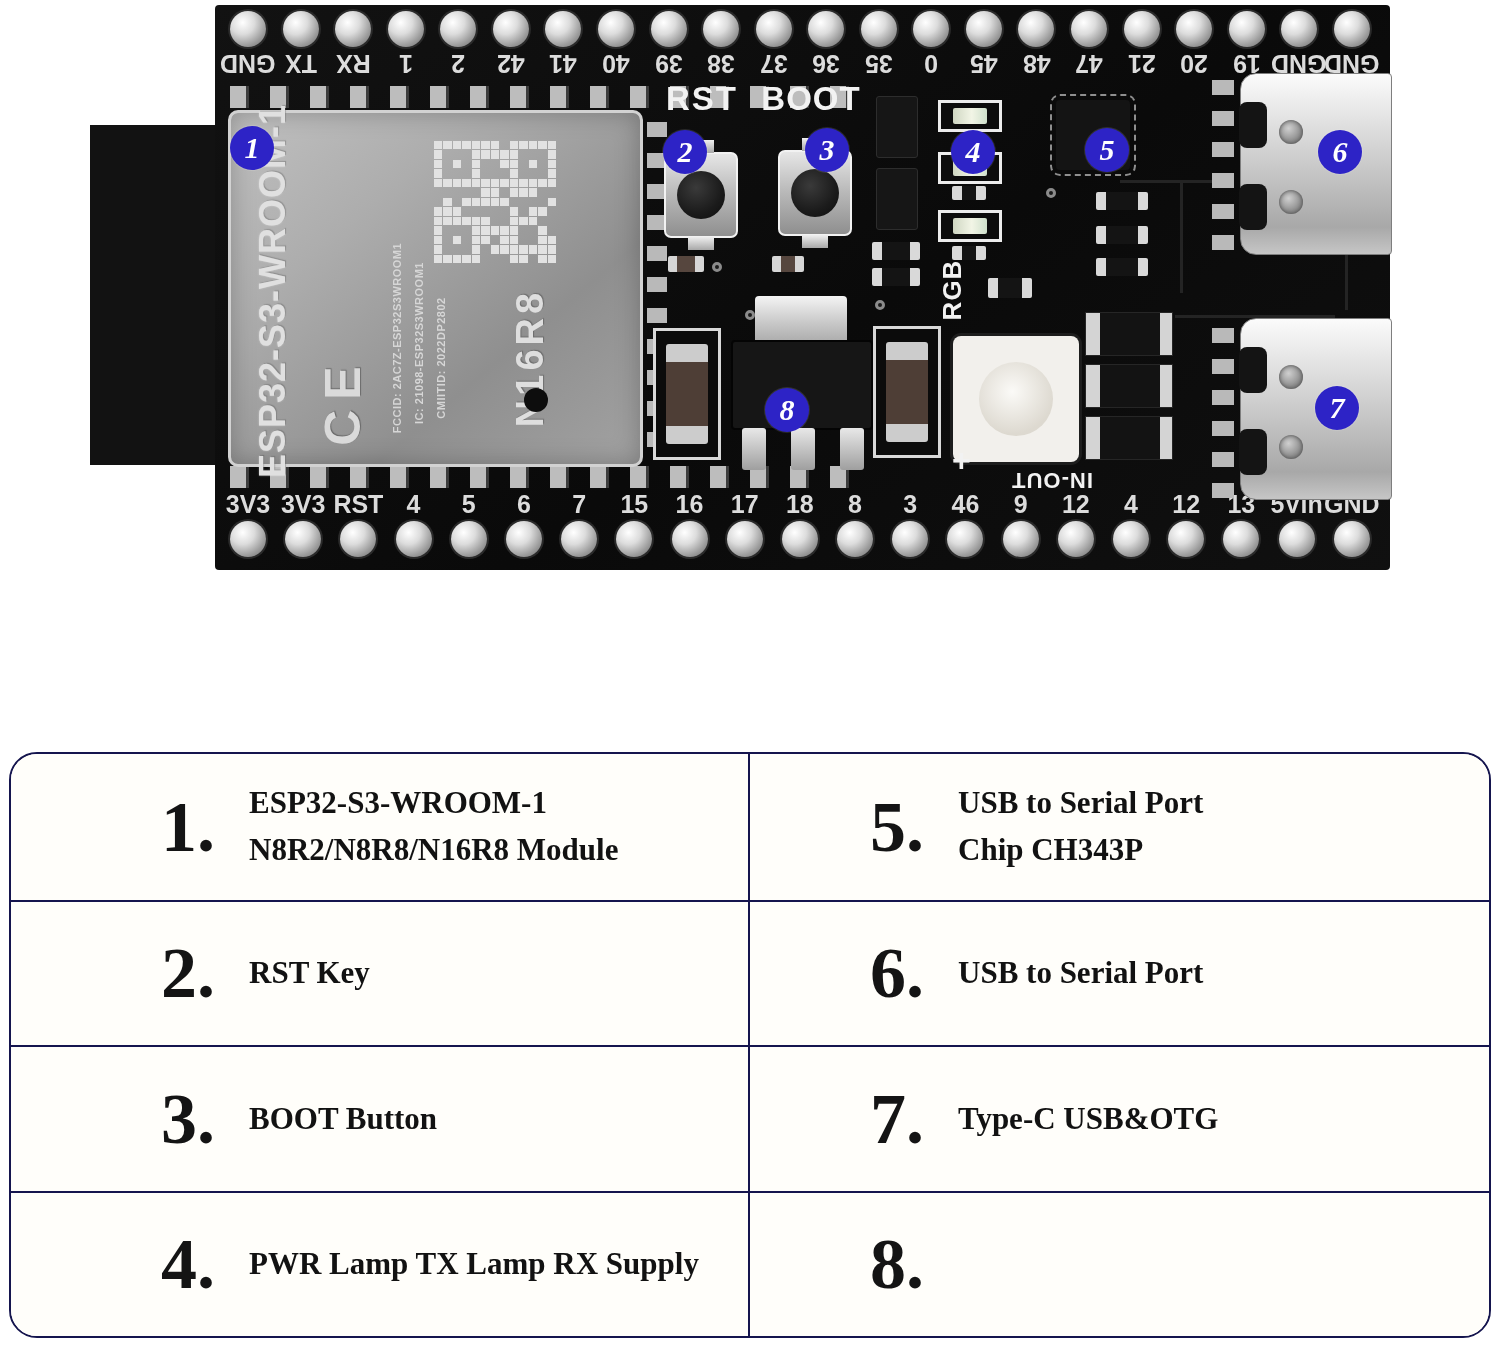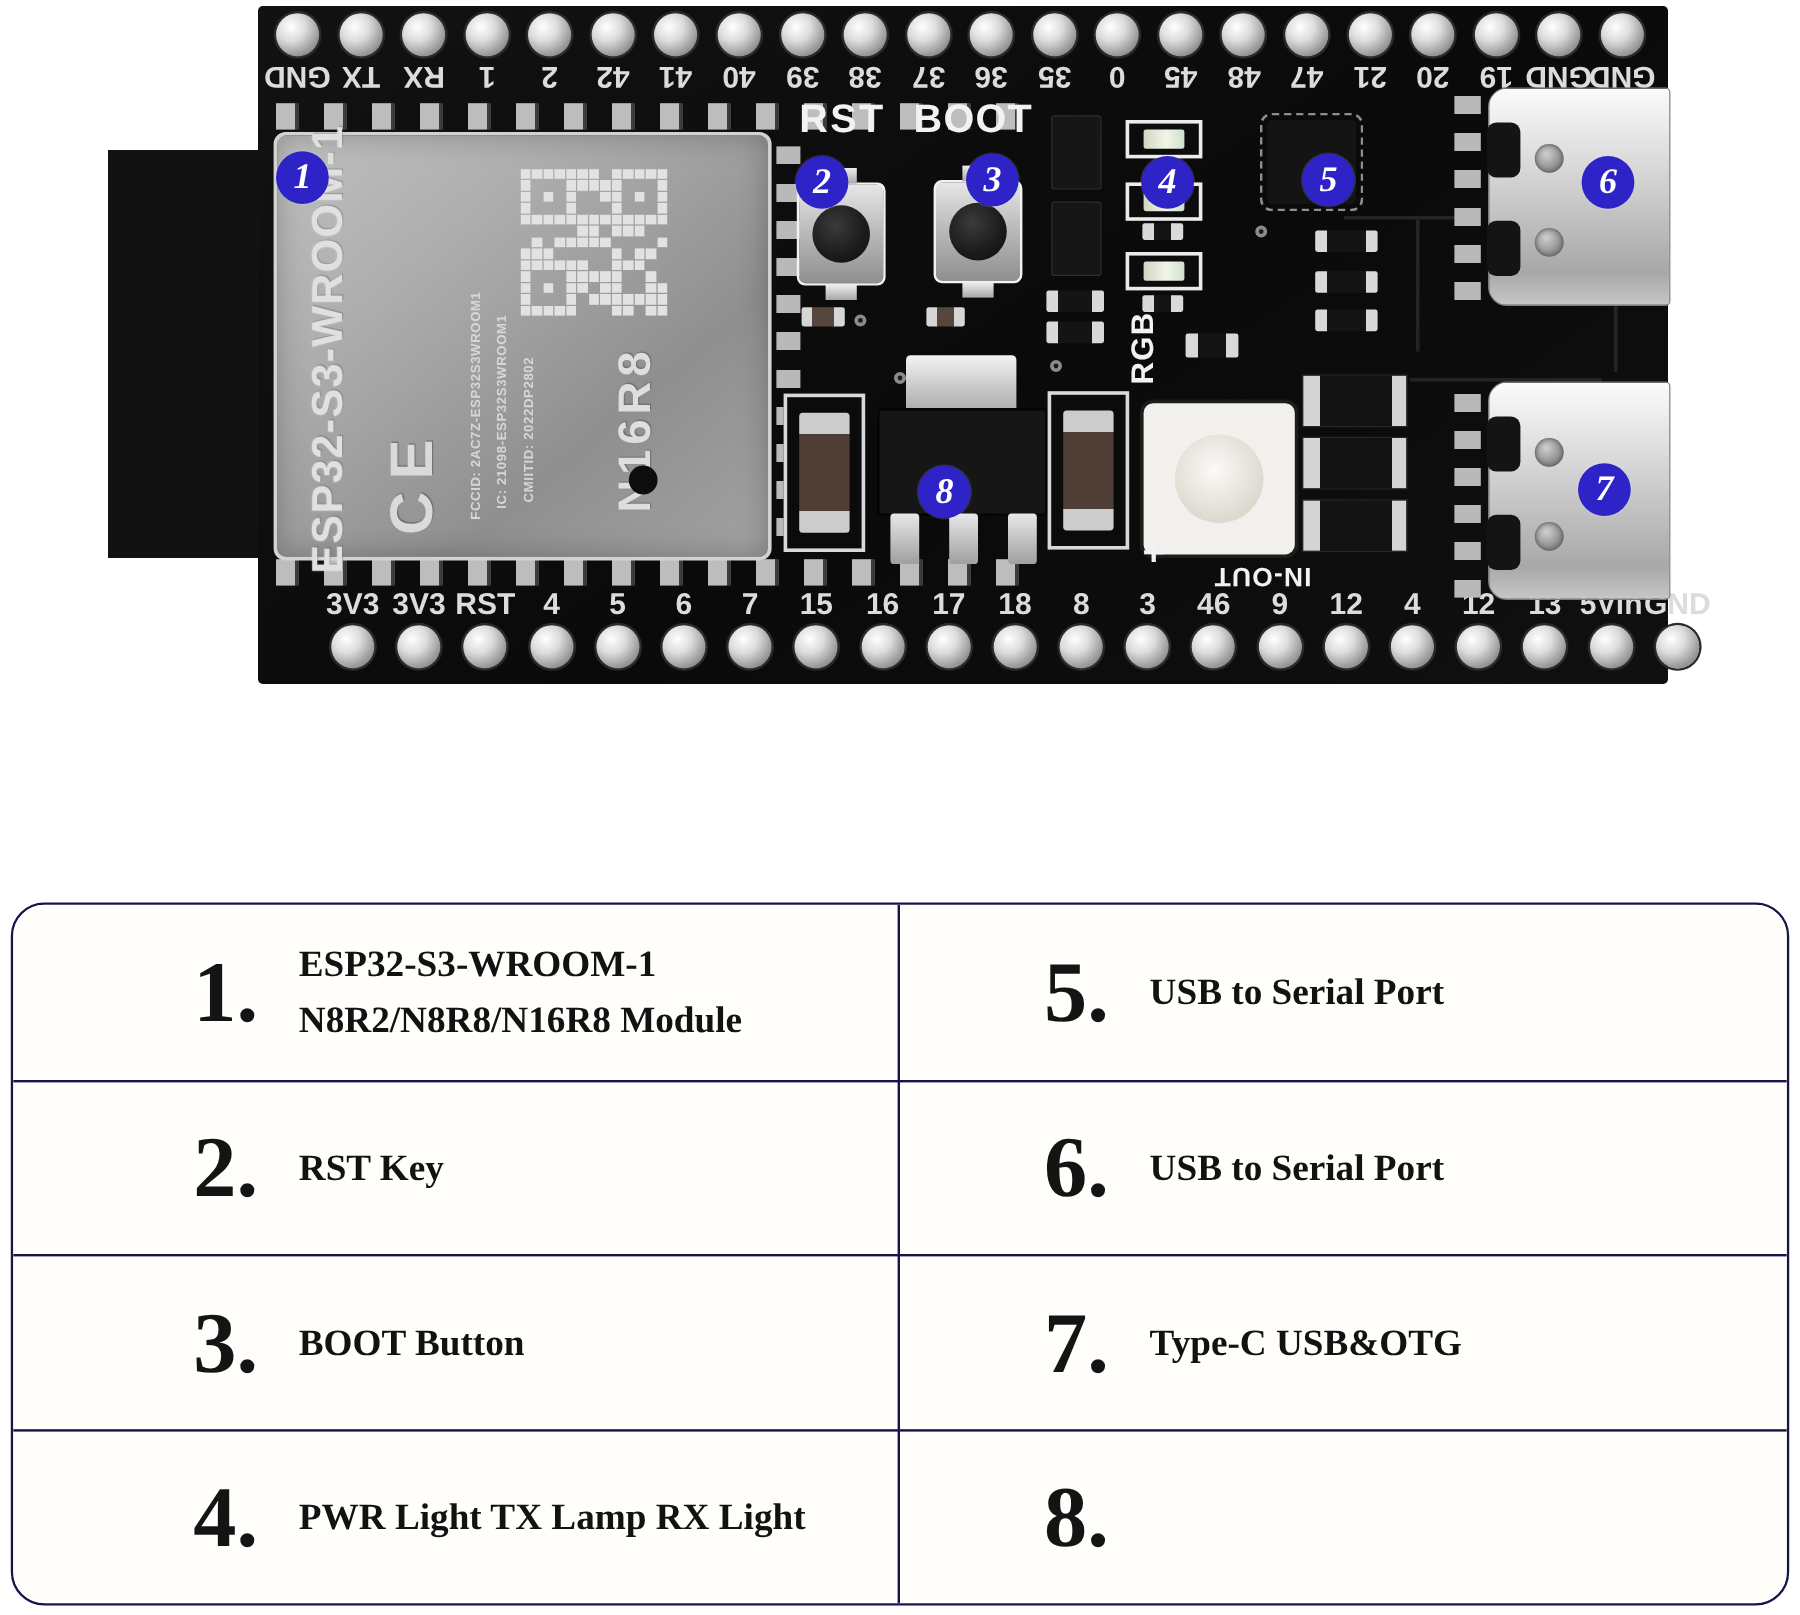--- a/index.html
+++ b/index.html
@@ -7,21 +7,21 @@
          font-family:"Liberation Sans",sans-serif;}
 
   
   .antenna{position:absolute;left:90px;top:125px;width:137px;height:340px;background:#121212;}
   .pcb{position:absolute;left:215px;top:5px;width:1175px;height:565px;
        background:linear-gradient(145deg,#121212 0%,#0a0a0a 55%,#101010 100%);border-radius:4px;}
 
   
   .pin-row{position:absolute;display:flex;justify-content:space-between;}
   .pin-row.top{left:222px;top:4px;width:1156px;height:86px;}
-  .pin-row.bottom{left:222px;top:490px;width:1156px;height:84px;margin-left:46px;}
+  .pin-row.bottom{left:222px;top:490px;width:1156px;height:84px;}
   .pin-slot{display:flex;flex-direction:column;align-items:center;width:52px;}
   .solder{width:36px;height:36px;border-radius:50%;
           background:radial-gradient(circle at 35% 32%,#ffffff 0%,#dcdcdc 35%,#9d9d9d 68%,#646464 100%);
           box-shadow:0 0 0 2px #2a2a2a;}
   .pin-row.top .solder{margin-top:7px;}
   .pin-row.bottom .solder{margin-top:3px;}
   .pin-label{font-size:25px;font-weight:bold;color:#dcdcdc;white-space:nowrap;line-height:28px;}
   .pin-row.top .pin-label{transform:rotate(180deg);margin-top:3px;}
 
   
@@ -599,20 +599,21 @@
       <span class="num">1.</span>
       <div class="desc">
         <span>ESP32-S3-WROOM-1</span>
         <span>N8R2/N8R8/N16R8 Module</span>
       </div>
     </div>
     <div class="cell cr">
       <span class="num">5.</span>
       <div class="desc">
         <span>USB to Serial Port</span>
+        <span>Chip CH343P</span>
       </div>
     </div>
     <div class="cell cl">
       <span class="num">2.</span>
       <div class="desc">
         <span>RST Key</span>
         <span></span>
       </div>
     </div>
     <div class="cell cr">
@@ -630,21 +631,21 @@
     </div>
     <div class="cell cr">
       <span class="num">7.</span>
       <div class="desc">
         <span>Type-C USB&amp;OTG</span>
       </div>
     </div>
     <div class="cell cl">
       <span class="num">4.</span>
       <div class="desc">
-        <span>PWR Light TX Lamp RX Light</span>
+        <span>PWR Lamp TX Lamp RX Supply</span>
         <span></span>
       </div>
     </div>
     <div class="cell cr">
       <span class="num">8.</span>
     </div>
   </div>
 
 </div>
 

